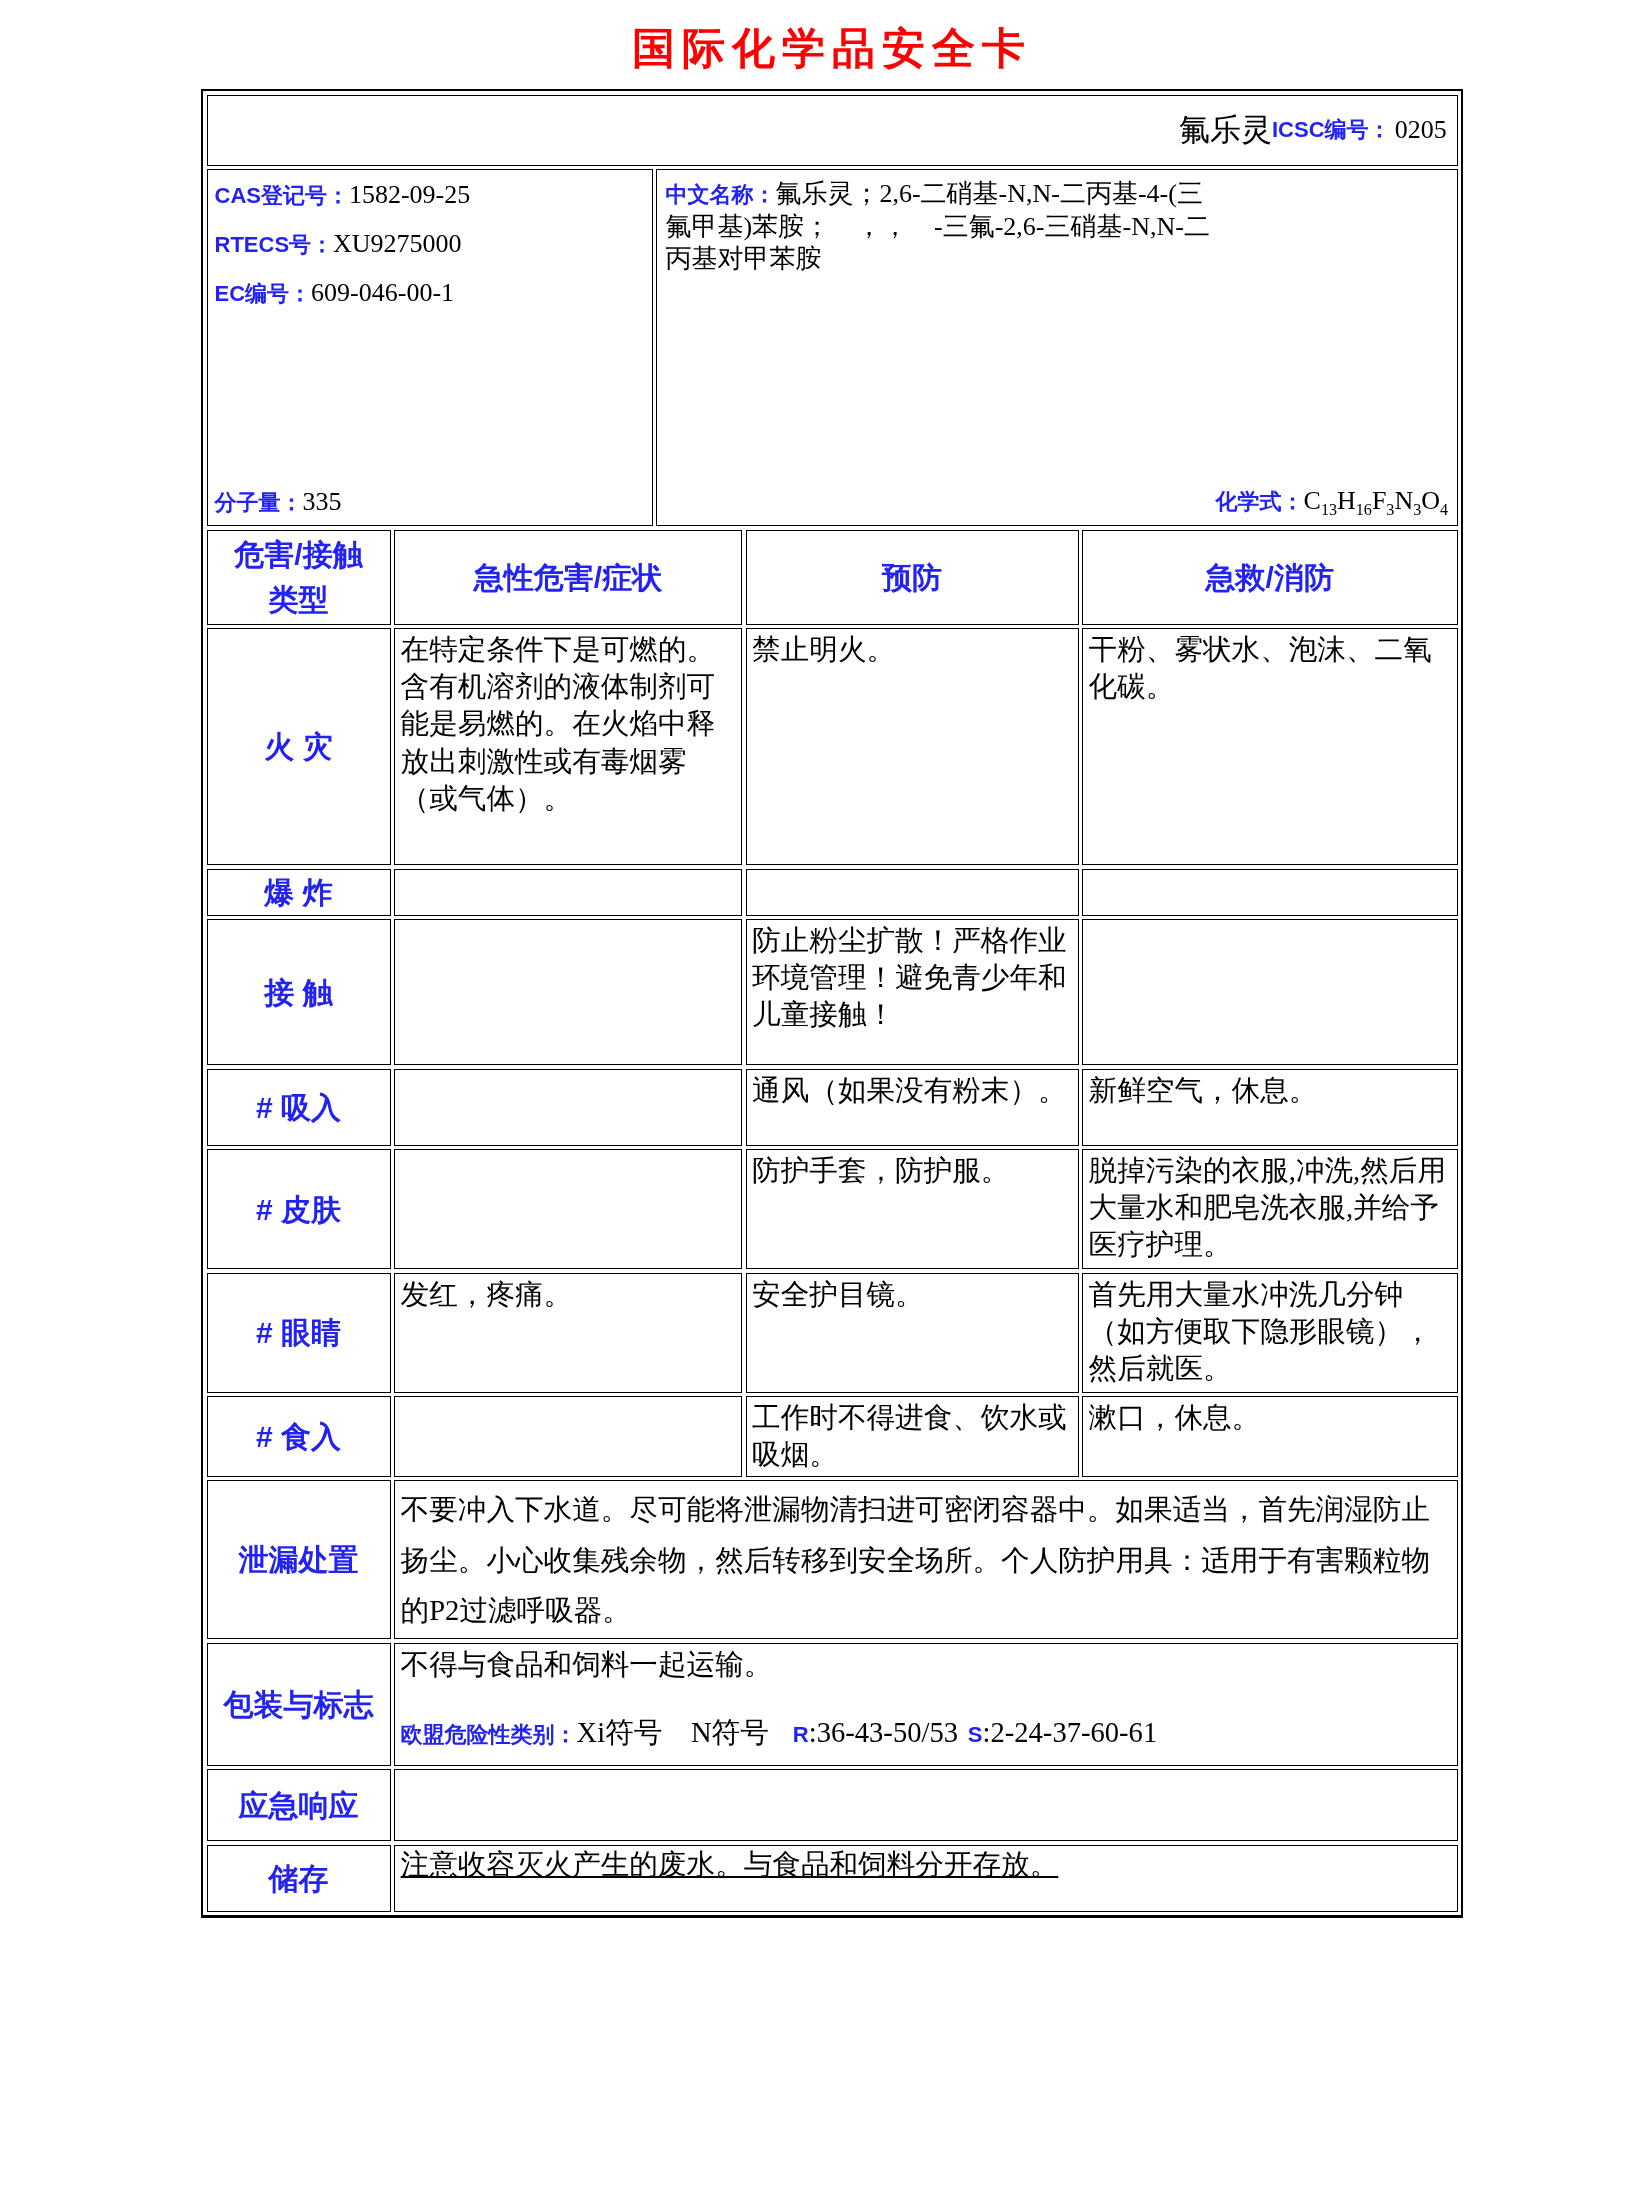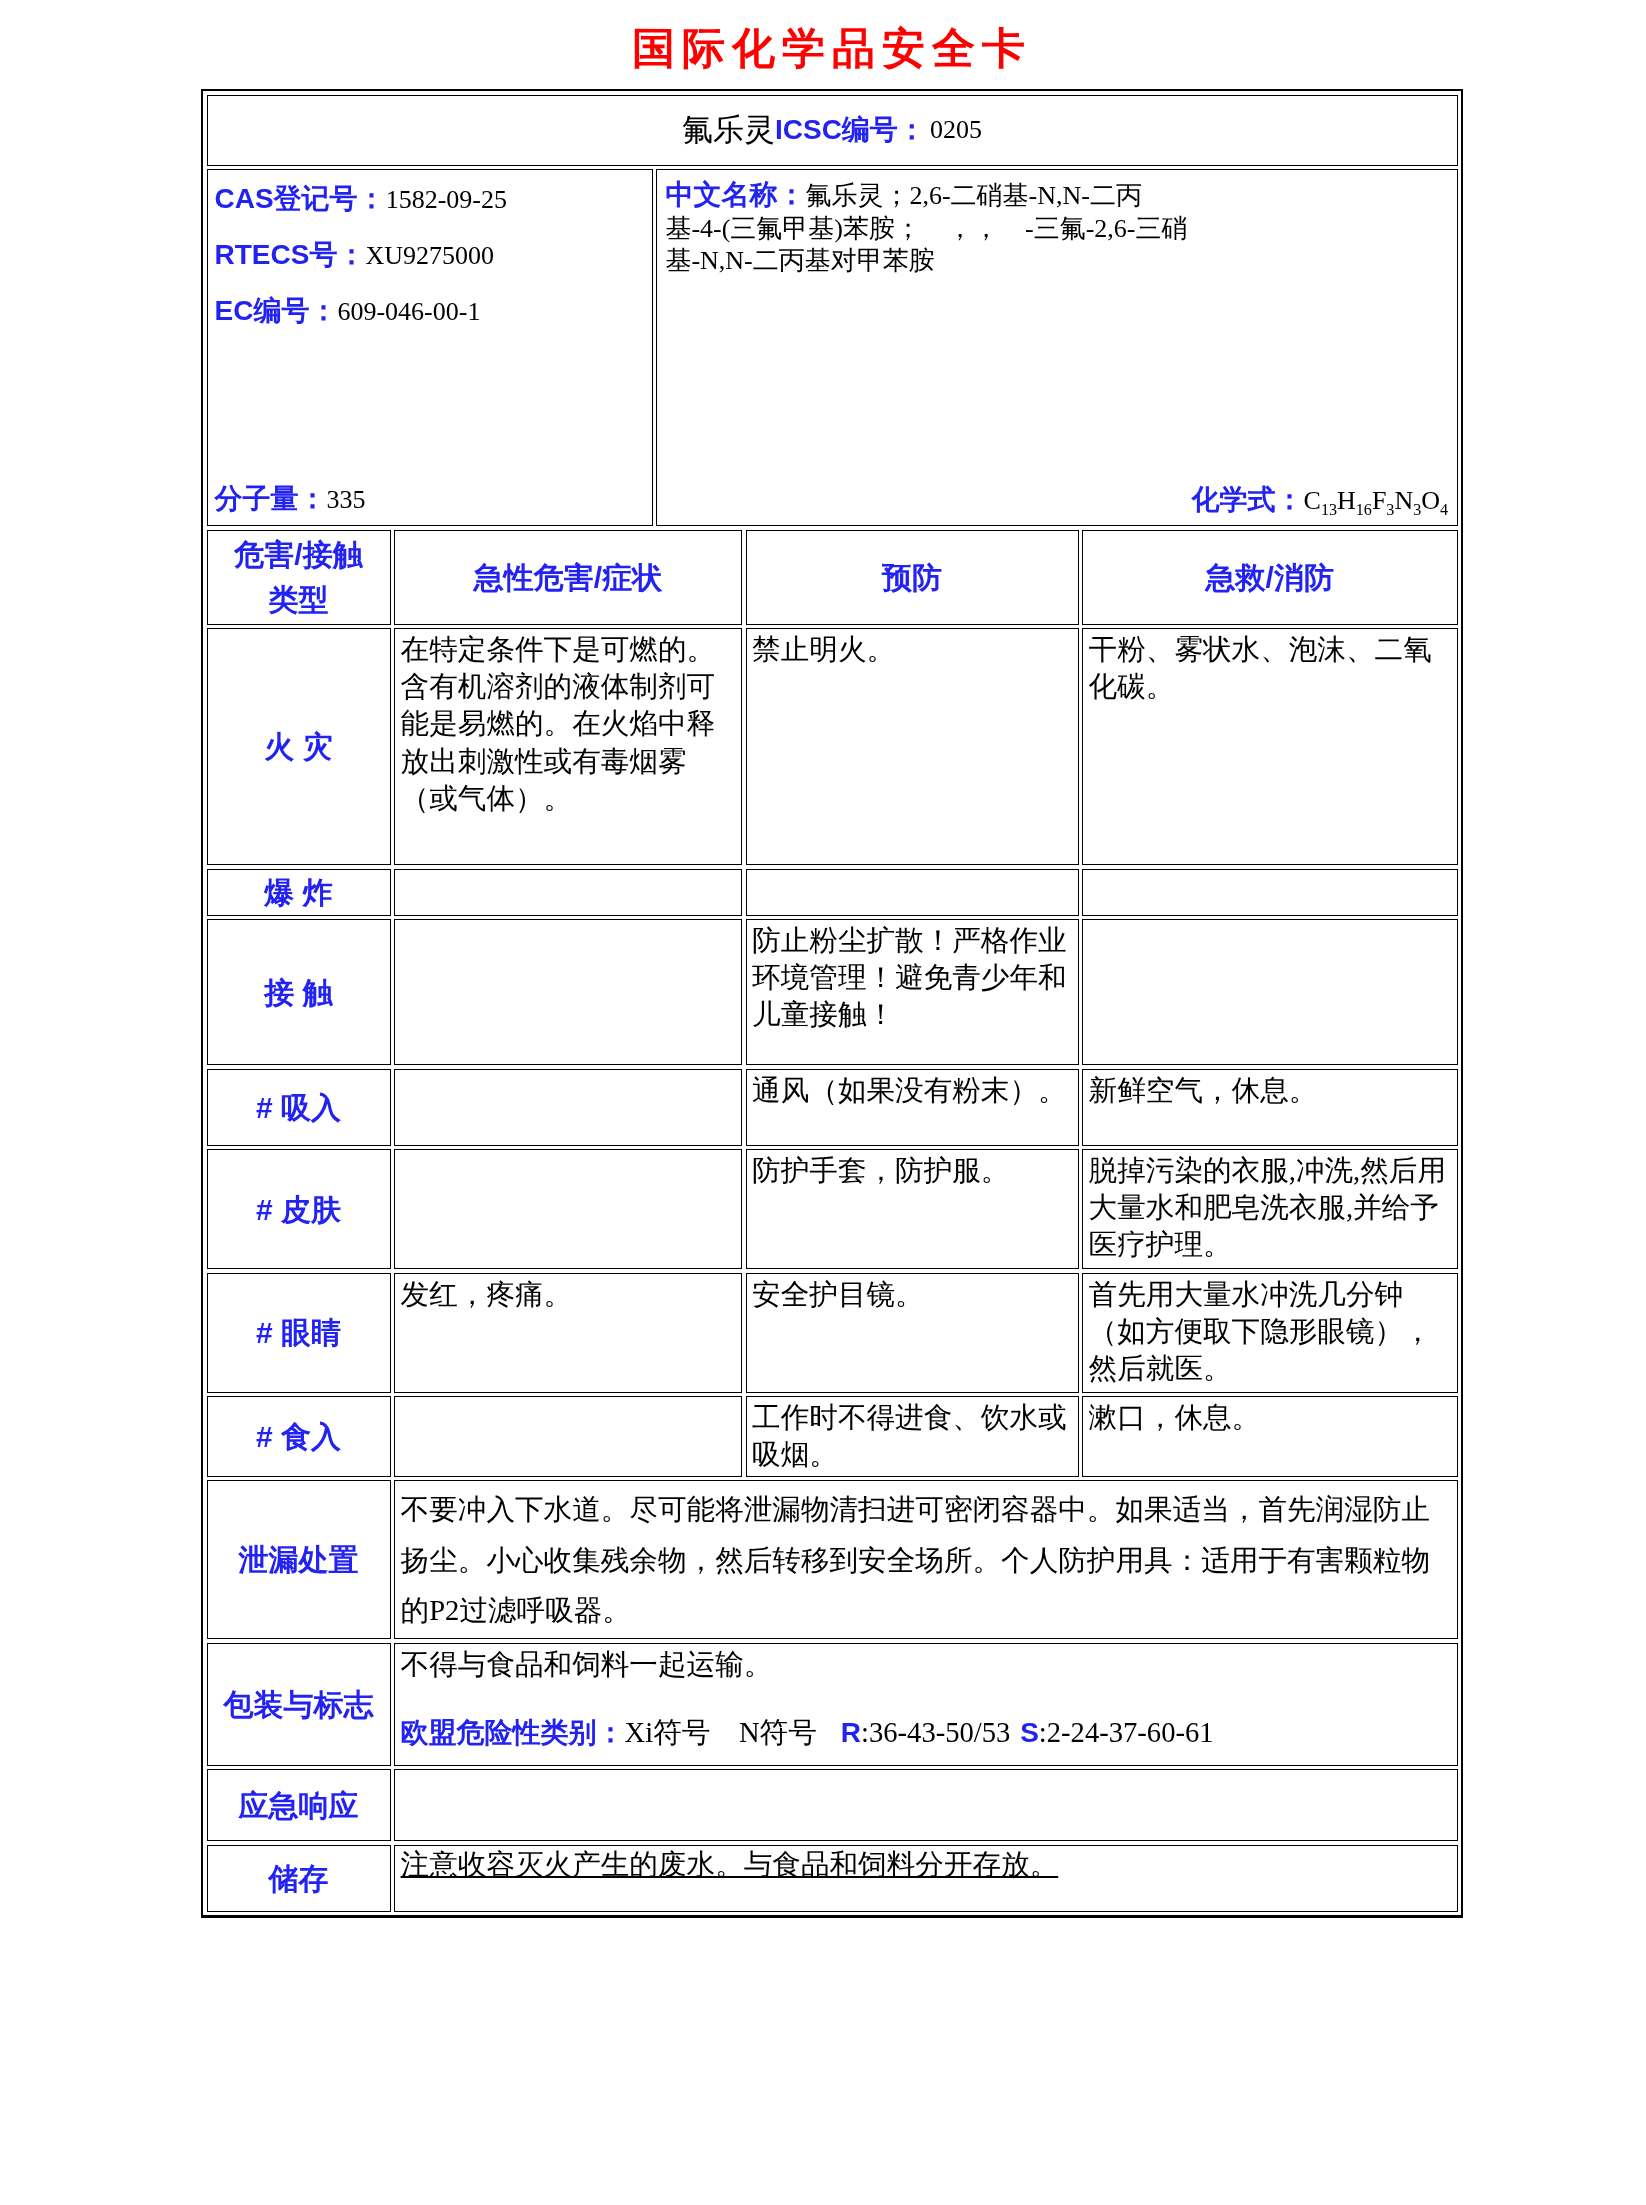--- a/index.html
+++ b/index.html
@@ -27,34 +27,34 @@
   .box{border:1.4px solid #000;background:#fff;}
   
   .c1{width:184px;flex:none;}
   .c2{width:348px;flex:none;}
   .c3{width:333px;flex:none;}
   .c4{flex:1;}
   .cwide{flex:1;}
   
   .blab{
     color:var(--blue,#22f);font-family:"Liberation Sans", sans-serif;
-    font-weight:bold;font-size:28px;
+    font-weight:bold;font-size:22px;
   }
   .bval{font-family:"Liberation Serif", serif;font-size:26px;color:#000;}
   .bodytext{
     font-family:"Liberation Serif", serif;font-size:28.6px;line-height:1.30;
     padding:2.1px 5.6px;color:#000;
   }
   .labelcell{
     display:flex;align-items:center;justify-content:center;text-align:center;
     color:var(--blue,#22f);font-family:"Liberation Sans", sans-serif;
     font-weight:bold;font-size:30px;line-height:1.5;
   }
   
-  .hdr{min-height:71px;display:flex;align-items:center;justify-content:center;padding:0 9.8px;}
+  .hdr{min-height:71px;display:flex;align-items:center;justify-content:flex-end;padding:0 9.8px;}
   .hdr .chem-name{font-size:31px;}
   .hdr .icsc{display:flex;align-items:center;gap:4.2px;}
   
   .idrow{min-height:357px;}
   .idleft{width:446px;flex:none;display:flex;flex-direction:column;padding:9.8px 7px 7px 7px;}
   .idline{margin-bottom:18px;white-space:nowrap;}
   .idline:last-child{margin-bottom:0;}
   .mw-line{margin-top:auto;}
   .idright{flex:1;display:flex;padding:8.4px 8.4px 5.6px 8.4px;}
   .namepara{line-height:1.24;margin-bottom:29px;}

